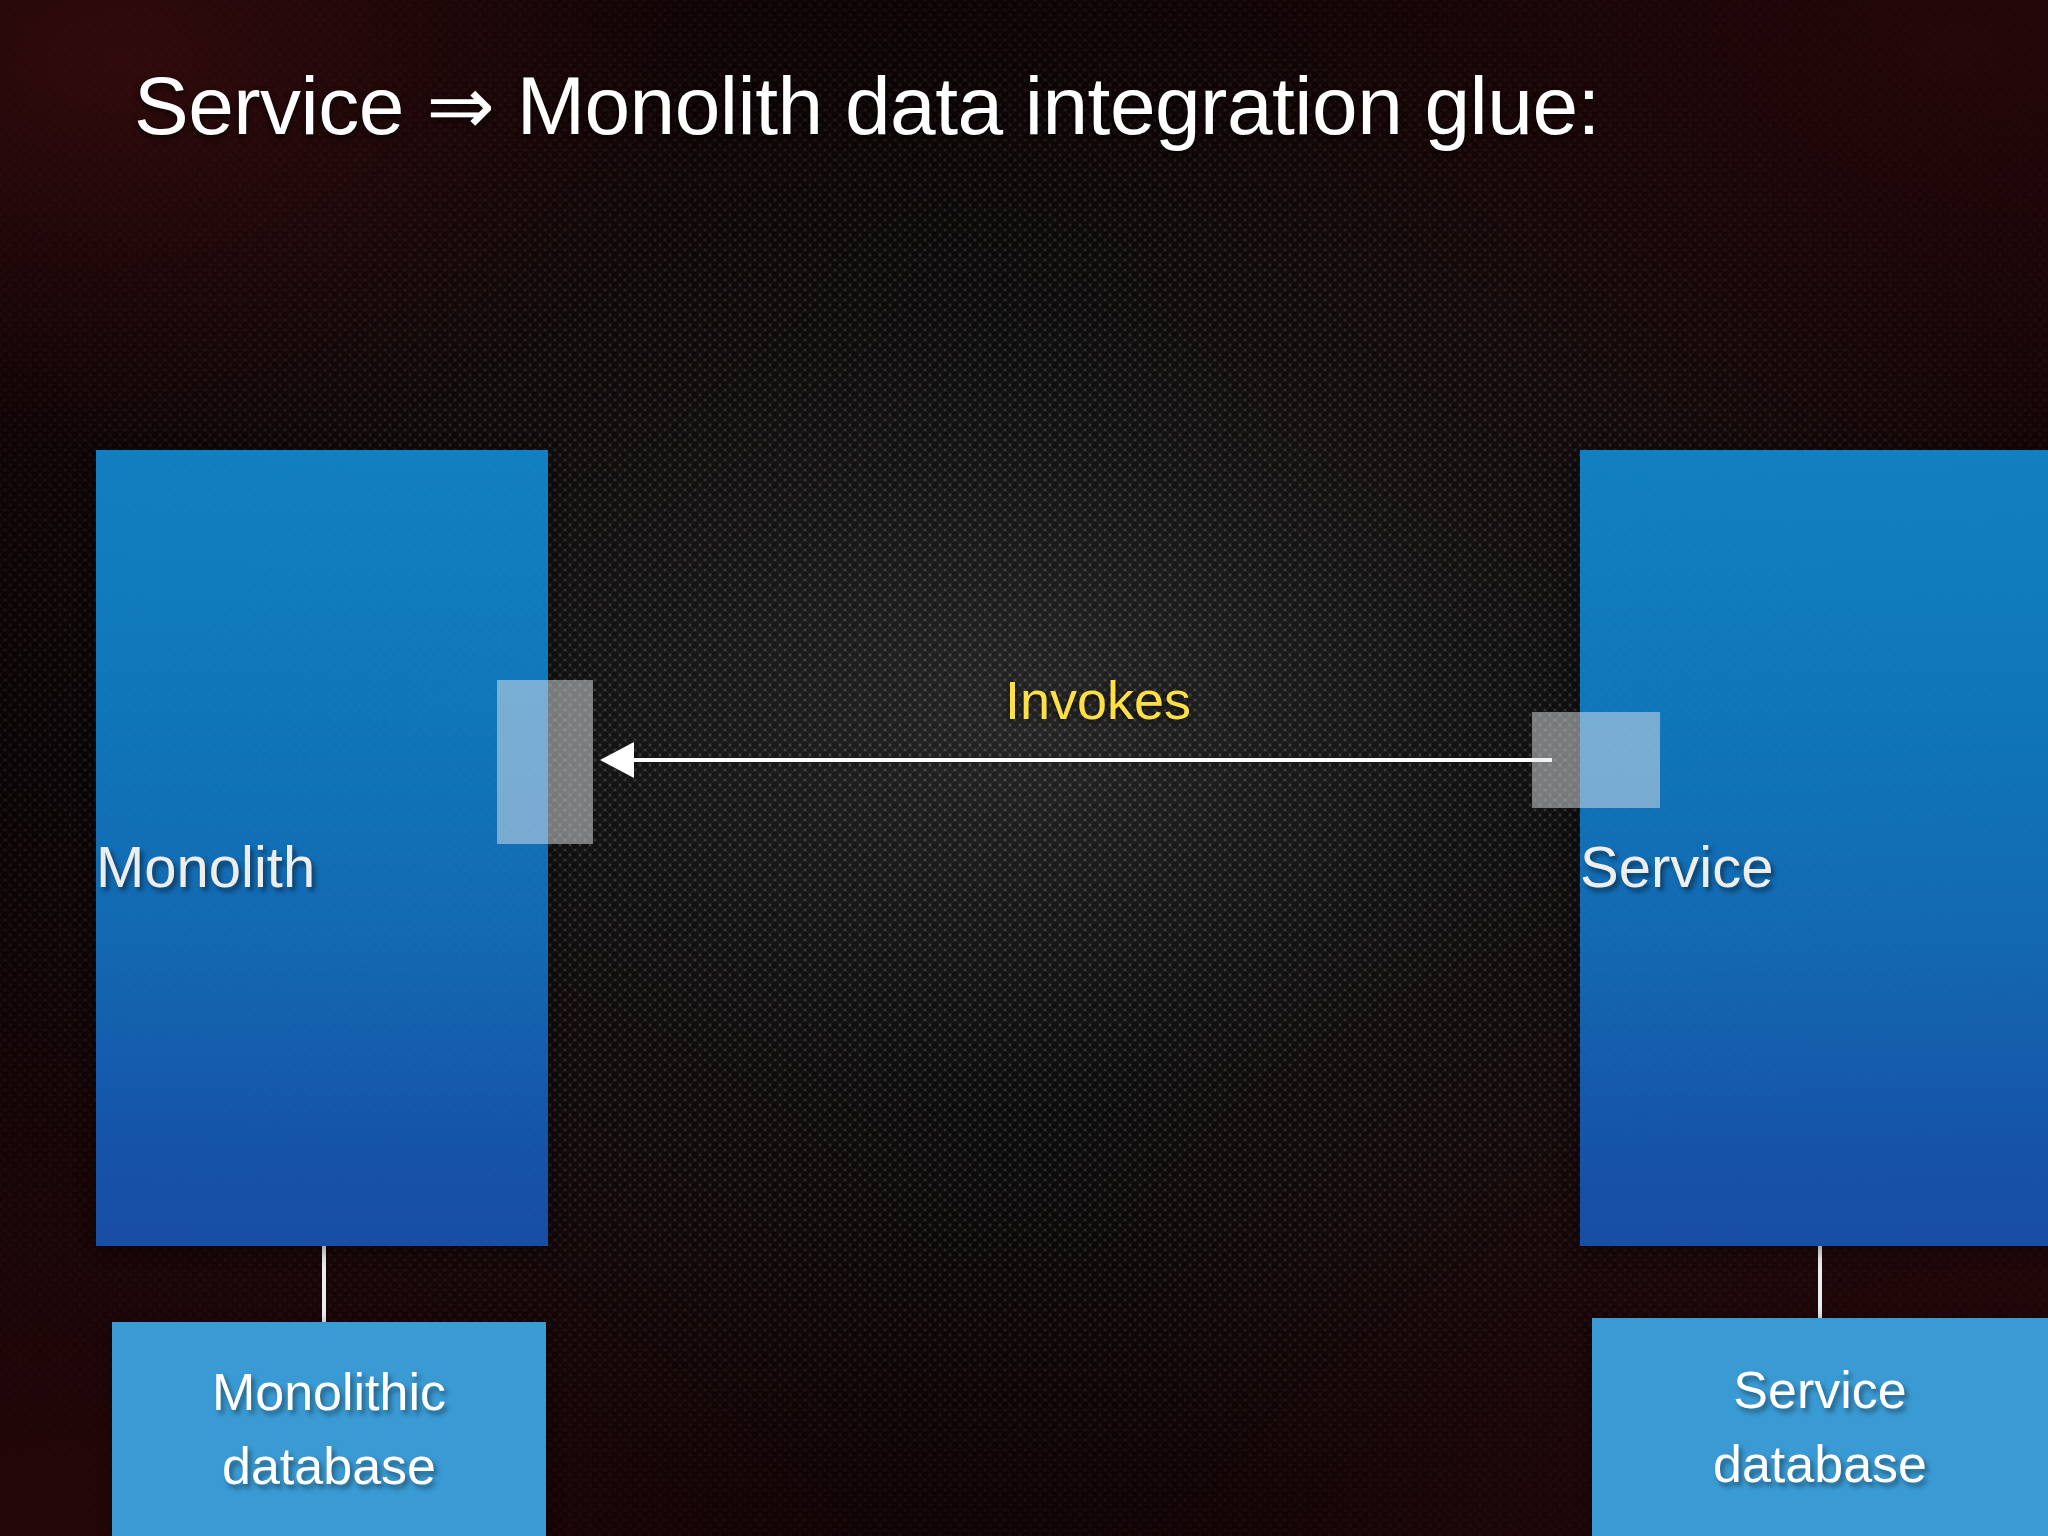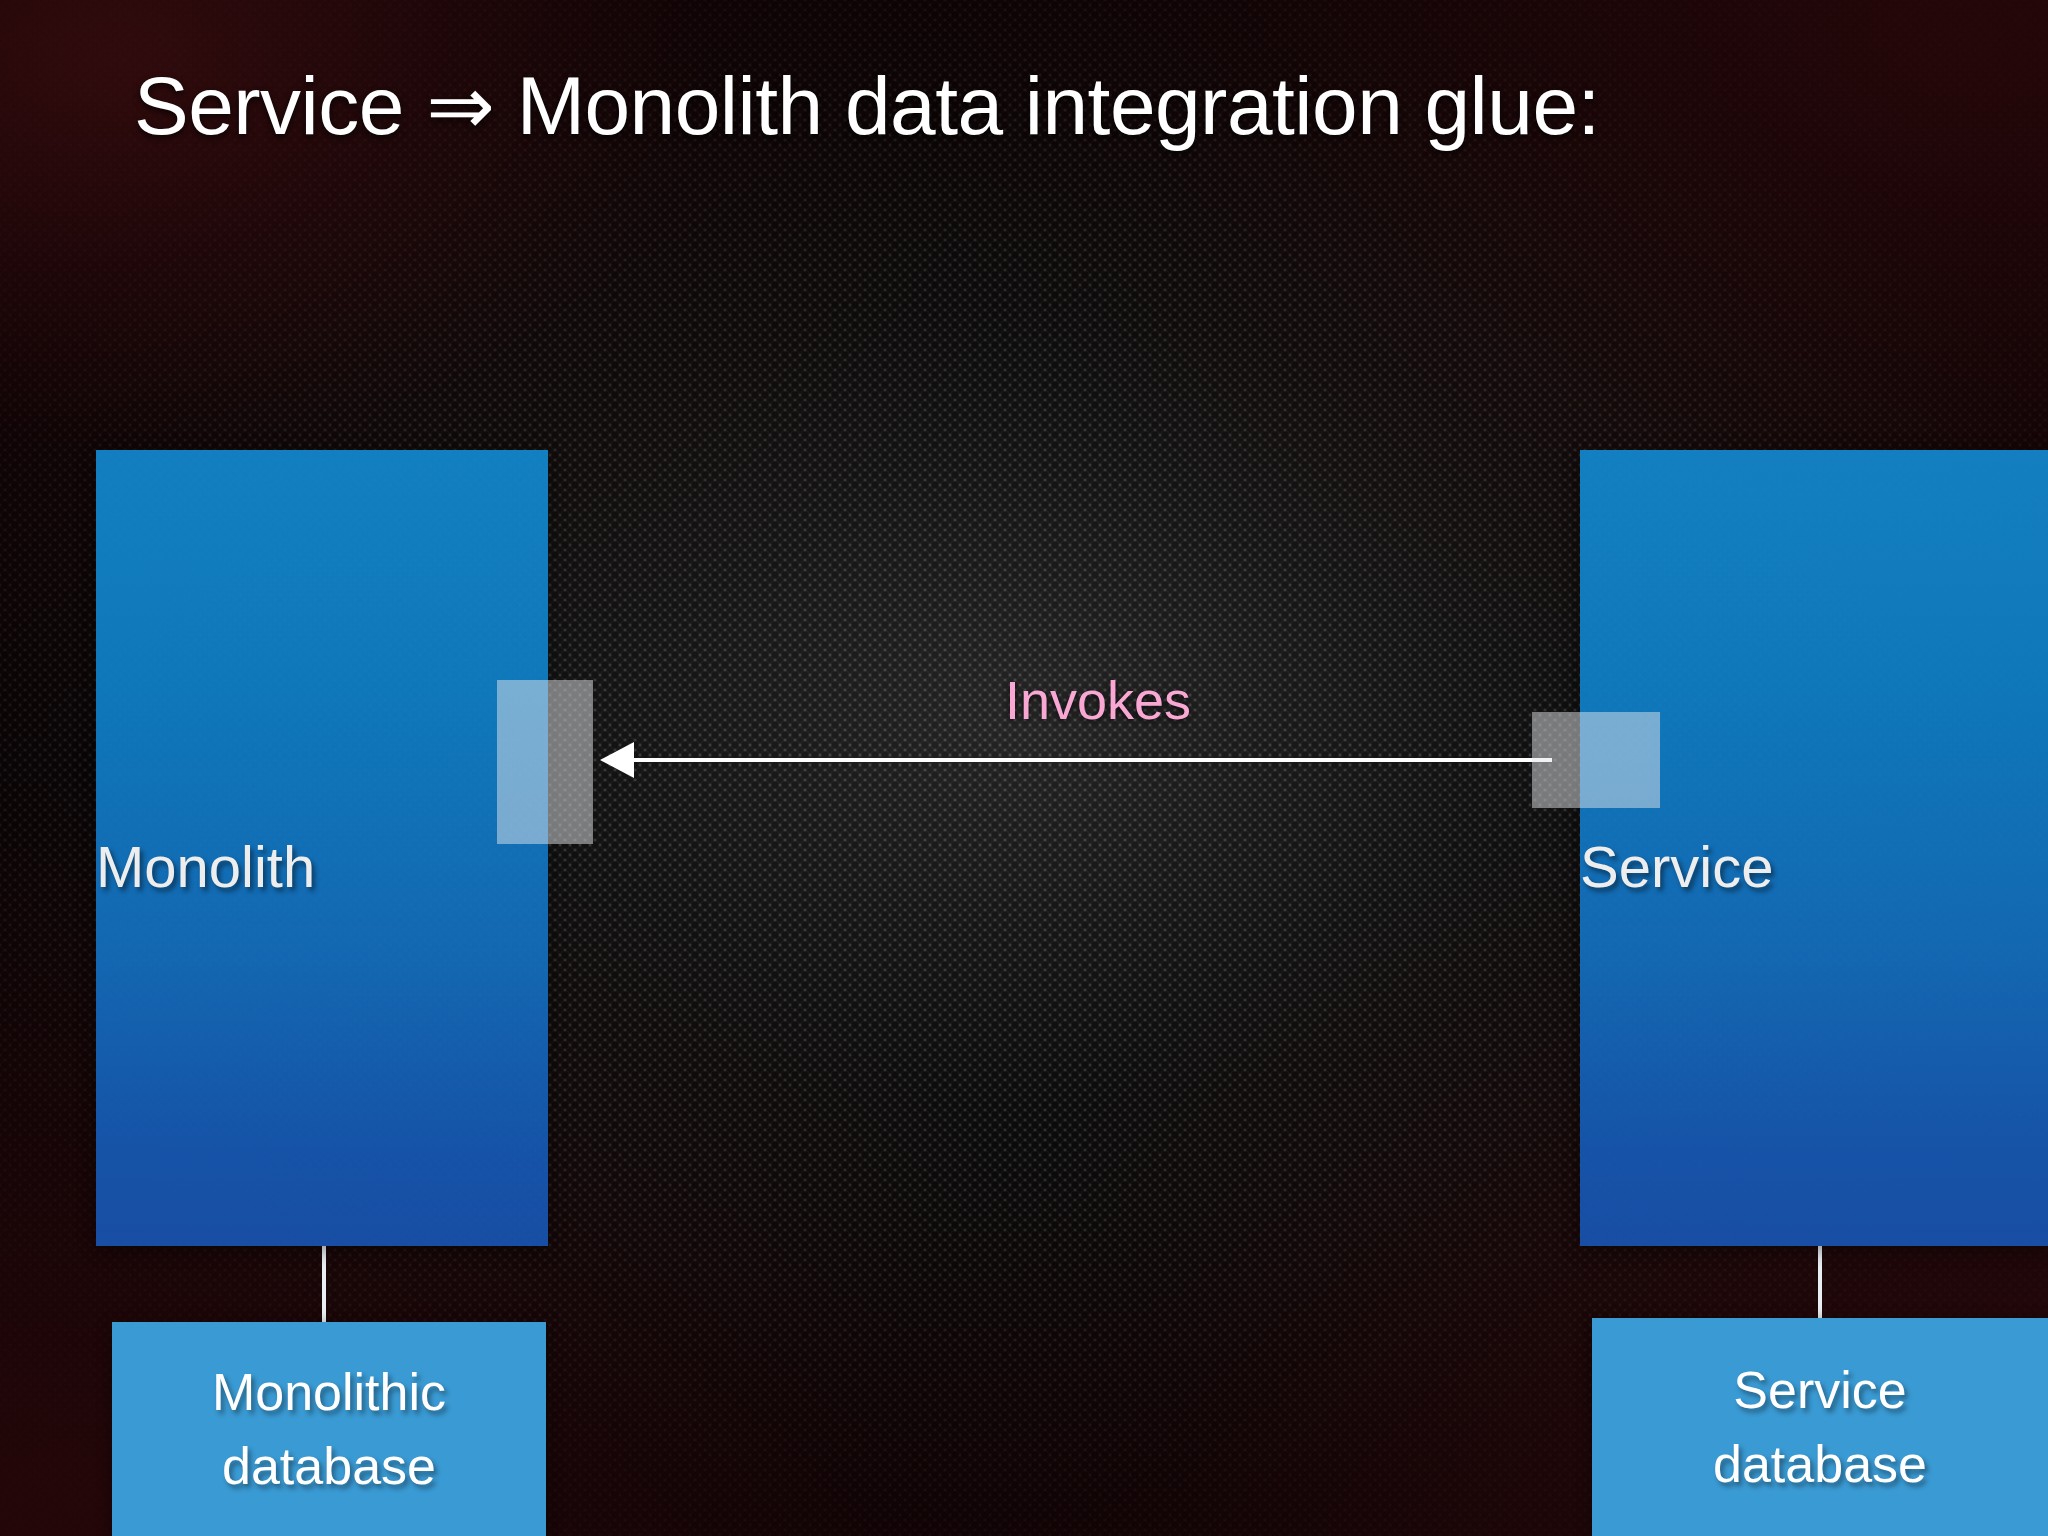--- a/index.html
+++ b/index.html
@@ -127,21 +127,21 @@
     border-bottom:18px solid transparent;
     border-right:34px solid #ffffff;
   }
 
   
   #arrow-caption{
     position:absolute;z-index:34;
     left:888px;top:662px;width:420px;
     text-align:center;
   }
-  .cap-line{color:#f9a8d4;white-space:nowrap;line-height:76px;
+  .cap-line{color:#fde047;white-space:nowrap;line-height:76px;
             text-shadow:0 2px 6px rgba(0,0,0,0.7);}
   .cap-reg {font-size:54px;font-weight:400;}
   .cap-bold{font-size:56px;font-weight:700;}
 
   
   .vline{
     position:absolute;z-index:18;
     width:4px;background:#e9eef2;
   }
   #vline-left {left:322px; top:1246px;height:78px;}

